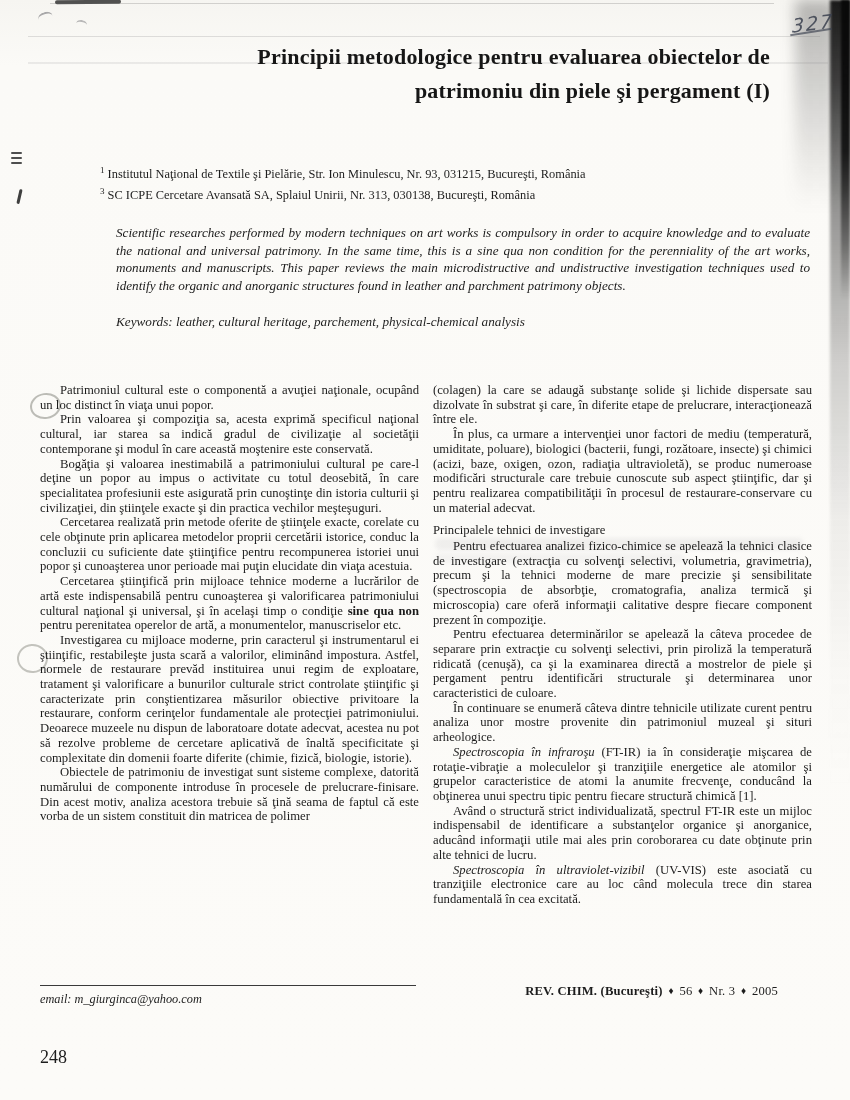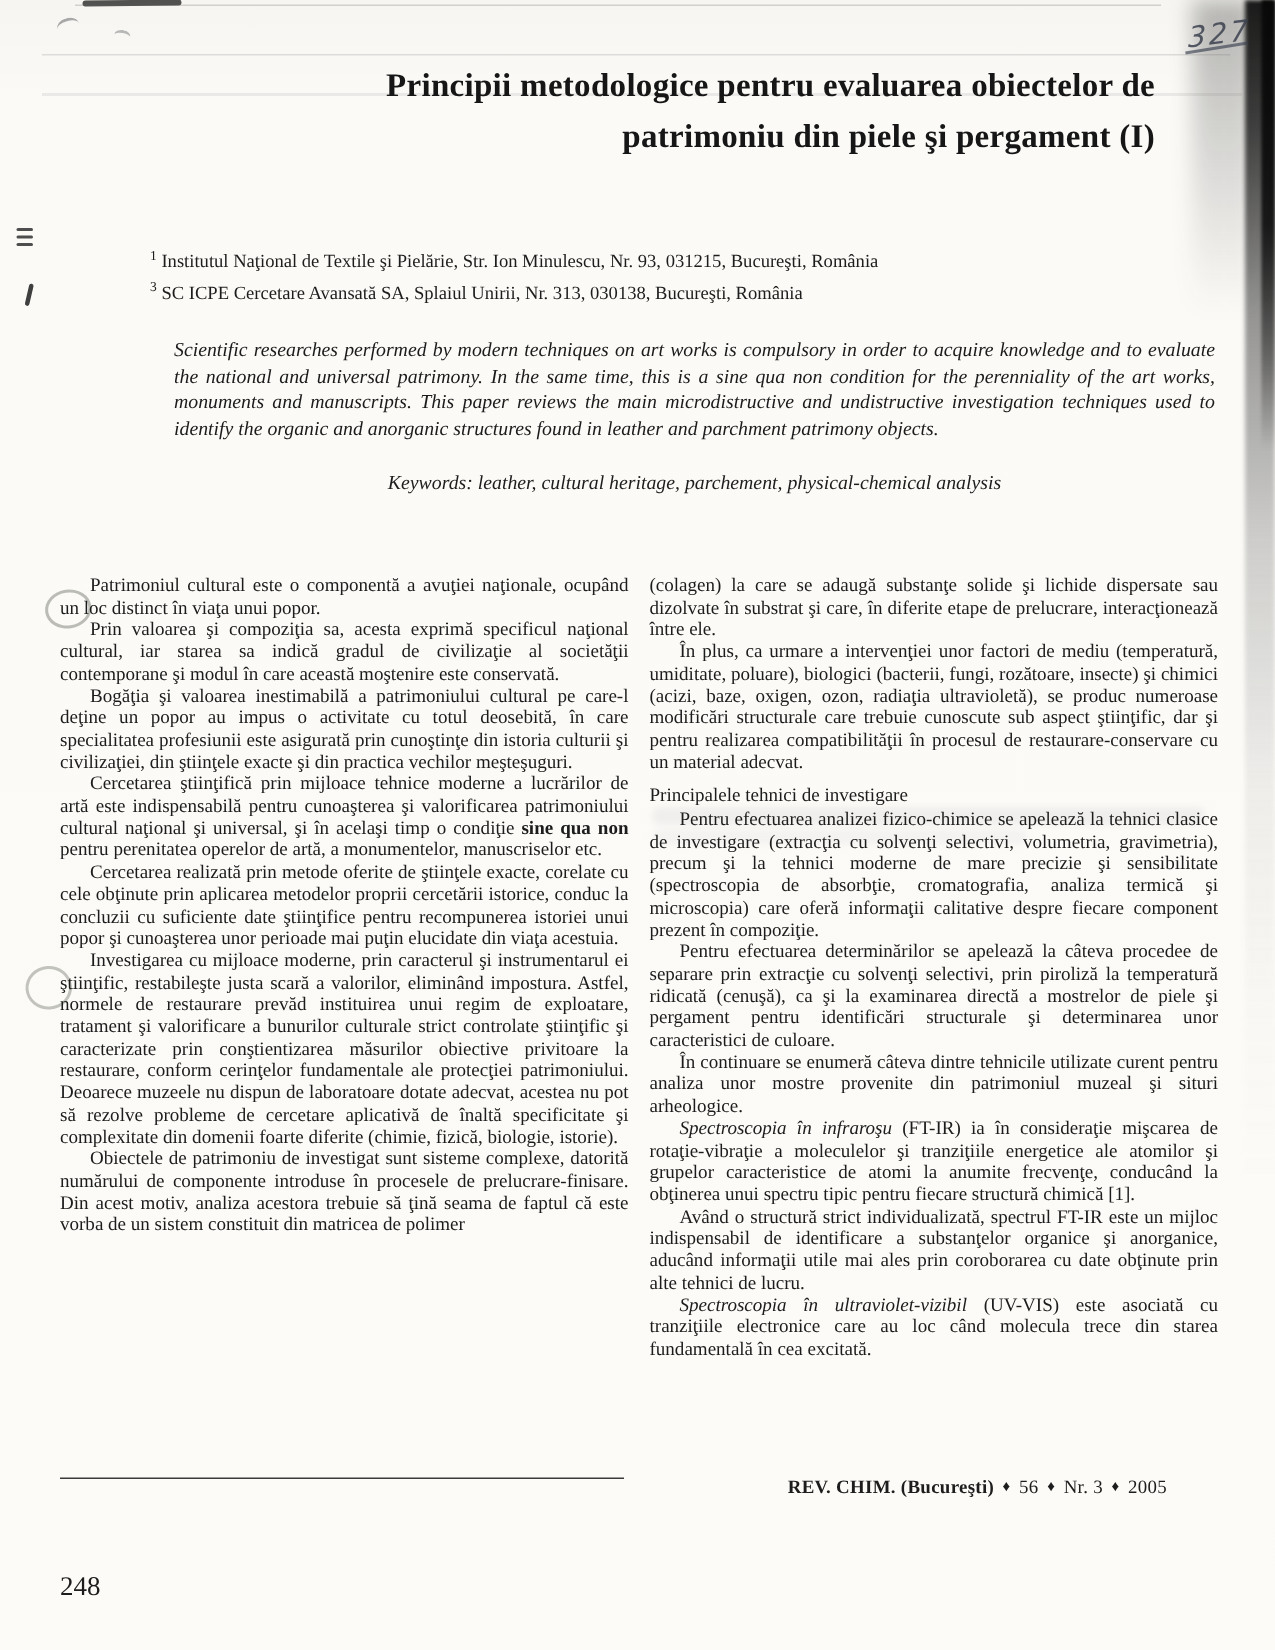--- a/index.html
+++ b/index.html
@@ -51,21 +51,21 @@
   .title { position:absolute; top:40px; left:58px; width:712px; text-align:right;
     font-size:22px; font-weight:bold; line-height:34px; letter-spacing:0.2px; color:#161616; }
   .authors { position:absolute; top:129px; left:100px; width:612px;
     font-weight:bold; font-size:13px; line-height:16.5px; letter-spacing:0.2px; }
   .authors sup, .affiliations sup { font-size:9px; }
   .affiliations { position:absolute; top:162px; left:100px; width:706px;
     font-size:12.4px; line-height:16.8px; }
   .abstract { position:absolute; top:224px; left:116px; width:694px;
     font-style:italic; font-size:13.2px; line-height:17.6px; text-align:justify; color:#1b1b1b; }
   .keywords { position:absolute; top:314px; left:116px; width:694px;
-    font-style:italic; font-size:13.2px;text-align:center; }
+    font-style:italic; font-size:13.2px; }
 
   .column { position:absolute; top:383px; width:379px; font-size:12.7px;
     line-height:14.7px; text-align:justify; color:#1c1c1c; }
   .col-left { left:40px; }
   .col-right { left:433px; }
   .column p { margin:0; text-indent:20px; }
   .column p.no-indent { text-indent:0; }
   .column .heading { font-weight:normal; margin:8px 0 1px 0; text-indent:0; }
   .seg-bold { font-weight:bold; }
   .seg-italic { font-style:italic; }
@@ -116,37 +116,38 @@
       <div><sup>3</sup> SC ICPE Cercetare Avansată SA, Splaiul Unirii, Nr. 313, 030138, Bucureşti, România</div>
     </div>
 
   <div class="abstract">Scientific researches performed by modern techniques on art works is compulsory in order to acquire knowledge and to evaluate the national and universal patrimony. In the same time, this is a sine qua non condition for the perenniality of the art works, monuments and manuscripts. This paper reviews the main microdistructive and undistructive investigation techniques used to identify the organic and anorganic structures found in leather and parchment patrimony objects.</div>
   <div class="keywords">Keywords: leather, cultural heritage, parchement, physical-chemical analysis</div>
 
   <div class="column col-left" id="col-left">
       <p><span>Patrimoniul cultural este o componentă a avuţiei naţionale, ocupând un loc distinct în viaţa unui popor.</span></p>
       <p><span>Prin valoarea şi compoziţia sa, acesta exprimă specificul naţional cultural, iar starea sa indică gradul de civilizaţie al societăţii contemporane şi modul în care această moştenire este conservată.</span></p>
       <p><span>Bogăţia şi valoarea inestimabilă a patrimoniului cultural pe care-l deţine un popor au impus o activitate cu totul deosebită, în care specialitatea profesiunii este asigurată prin cunoştinţe din istoria culturii şi civilizaţiei, din ştiinţele exacte şi din  practica vechilor meşteşuguri.</span></p>
+      <p><span>Cercetarea realizată prin metode oferite de ştiinţele exacte, corelate cu cele obţinute prin aplicarea metodelor proprii cercetării istorice, conduc la concluzii cu suficiente date ştiinţifice pentru recompunerea istoriei unui popor şi cunoaşterea unor perioade mai puţin elucidate din viaţa acestuia.</span></p>
       <p><span>Cercetarea ştiinţifică prin mijloace tehnice moderne a lucrărilor de artă este indispensabilă pentru cunoaşterea şi valorificarea patrimoniului cultural naţional şi universal, şi în acelaşi timp o condiţie </span><span class="seg-bold">sine qua non</span><span> pentru perenitatea operelor de artă, a monumentelor, manuscriselor etc.</span></p>
-      <p><span>Cercetarea realizată prin metode oferite de ştiinţele exacte, corelate cu cele obţinute prin aplicarea metodelor proprii cercetării istorice, conduc la concluzii cu suficiente date ştiinţifice pentru recompunerea istoriei unui popor şi cunoaşterea unor perioade mai puţin elucidate din viaţa acestuia.</span></p>
       <p><span>Investigarea cu mijloace moderne, prin caracterul şi instrumentarul ei ştiinţific, restabileşte justa scară a valorilor, eliminând impostura. Astfel, normele de restaurare prevăd instituirea unui regim de exploatare, tratament şi valorificare a bunurilor culturale strict controlate ştiinţific şi caracterizate prin conştientizarea măsurilor obiective privitoare la restaurare, conform cerinţelor fundamentale ale protecţiei patrimoniului. Deoarece muzeele nu dispun de laboratoare dotate adecvat, acestea nu pot să rezolve probleme de cercetare aplicativă de înaltă specificitate şi complexitate din domenii foarte diferite (chimie, fizică, biologie, istorie).</span></p>
       <p><span>Obiectele de patrimoniu de investigat sunt sisteme complexe, datorită numărului de componente introduse în procesele de prelucrare-finisare. Din acest motiv, analiza acestora trebuie să ţină seama de faptul că este vorba de un sistem constituit din matricea de polimer</span></p>
     </div>
   <div class="column col-right" id="col-right">
       <p class="no-indent"><span>(colagen) la care se adaugă substanţe solide şi lichide dispersate sau dizolvate în substrat şi care, în diferite etape de prelucrare, interacţionează între ele.</span></p>
       <p><span>În plus, ca urmare a intervenţiei unor factori de mediu (temperatură, umiditate, poluare), biologici (bacterii, fungi, rozătoare, insecte) şi chimici (acizi, baze, oxigen, ozon, radiaţia ultravioletă), se produc numeroase modificări structurale care trebuie cunoscute sub aspect ştiinţific, dar şi pentru realizarea compatibilităţii în procesul de restaurare-conservare cu un material adecvat.</span></p>
       <div class="heading">Principalele tehnici de investigare</div>
       <p><span>Pentru efectuarea analizei fizico-chimice se apelează la tehnici clasice de investigare (extracţia cu solvenţi selectivi, volumetria, gravimetria), precum şi la tehnici moderne de mare precizie şi sensibilitate (spectroscopia de absorbţie, cromatografia, analiza termică şi microscopia) care oferă informaţii calitative despre fiecare component prezent în compoziţie.</span></p>
       <p><span>Pentru efectuarea determinărilor se apelează la câteva procedee de separare prin extracţie cu solvenţi selectivi, prin piroliză la temperatură ridicată (cenuşă), ca şi la examinarea directă a mostrelor de piele şi pergament pentru identificări structurale şi determinarea unor caracteristici de culoare.</span></p>
       <p><span>În continuare se enumeră câteva dintre tehnicile utilizate curent pentru analiza unor mostre provenite din patrimoniul muzeal şi situri arheologice.</span></p>
       <p><span class="seg-italic">Spectroscopia în infraroşu</span><span> (FT-IR) ia în consideraţie mişcarea de rotaţie-vibraţie a moleculelor şi tranziţiile energetice ale atomilor şi grupelor caracteristice de atomi la anumite frecvenţe, conducând la obţinerea unui spectru tipic pentru fiecare structură chimică [1].</span></p>
       <p><span>Având o structură strict individualizată, spectrul FT-IR este un mijloc indispensabil de identificare a substanţelor organice şi anorganice, aducând informaţii utile mai ales prin coroborarea cu date obţinute prin alte tehnici de lucru.</span></p>
       <p><span class="seg-italic">Spectroscopia în ultraviolet-vizibil</span><span> (UV-VIS) este asociată cu tranziţiile electronice care au loc când molecula trece din starea fundamentală în cea excitată.</span></p>
     </div>
 
   <div class="footnote">
     <hr class="footnote-rule">
+    <div>email: m_giurginca@yahoo.com</div>
   </div>
 
   <div class="footer-page">248</div>
   <div class="footer-journal" id="journal-line"><span class="jb">REV. CHIM. (Bucureşti)</span><span class="dia"> ♦ </span><span>56</span><span class="dia"> ♦ </span><span>Nr. 3</span><span class="dia"> ♦ </span><span>2005</span></div>
 
 </div>
 
 </body></html>

